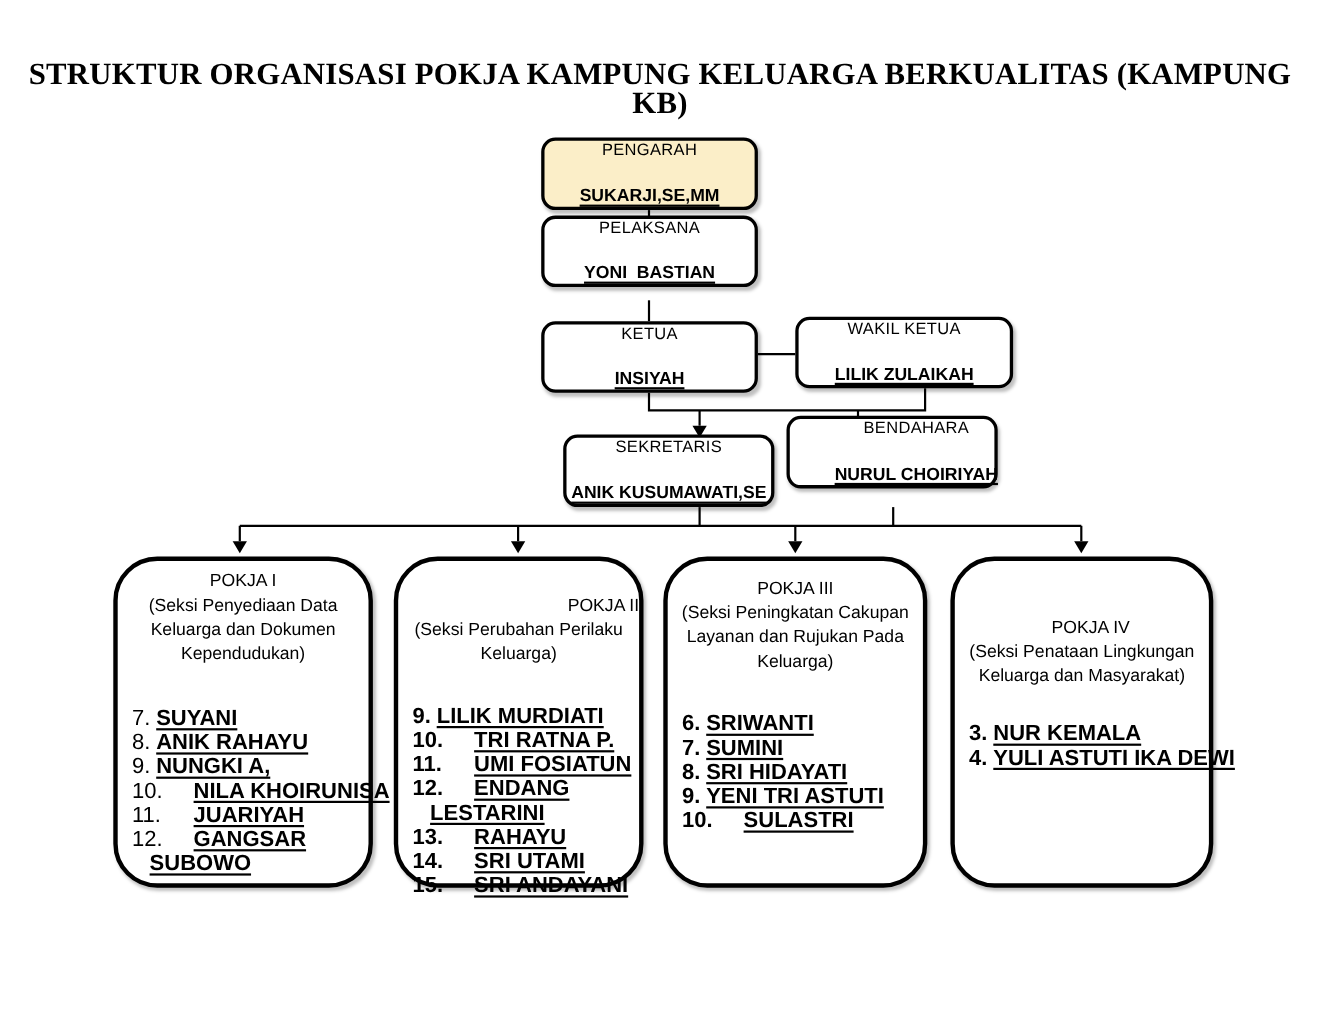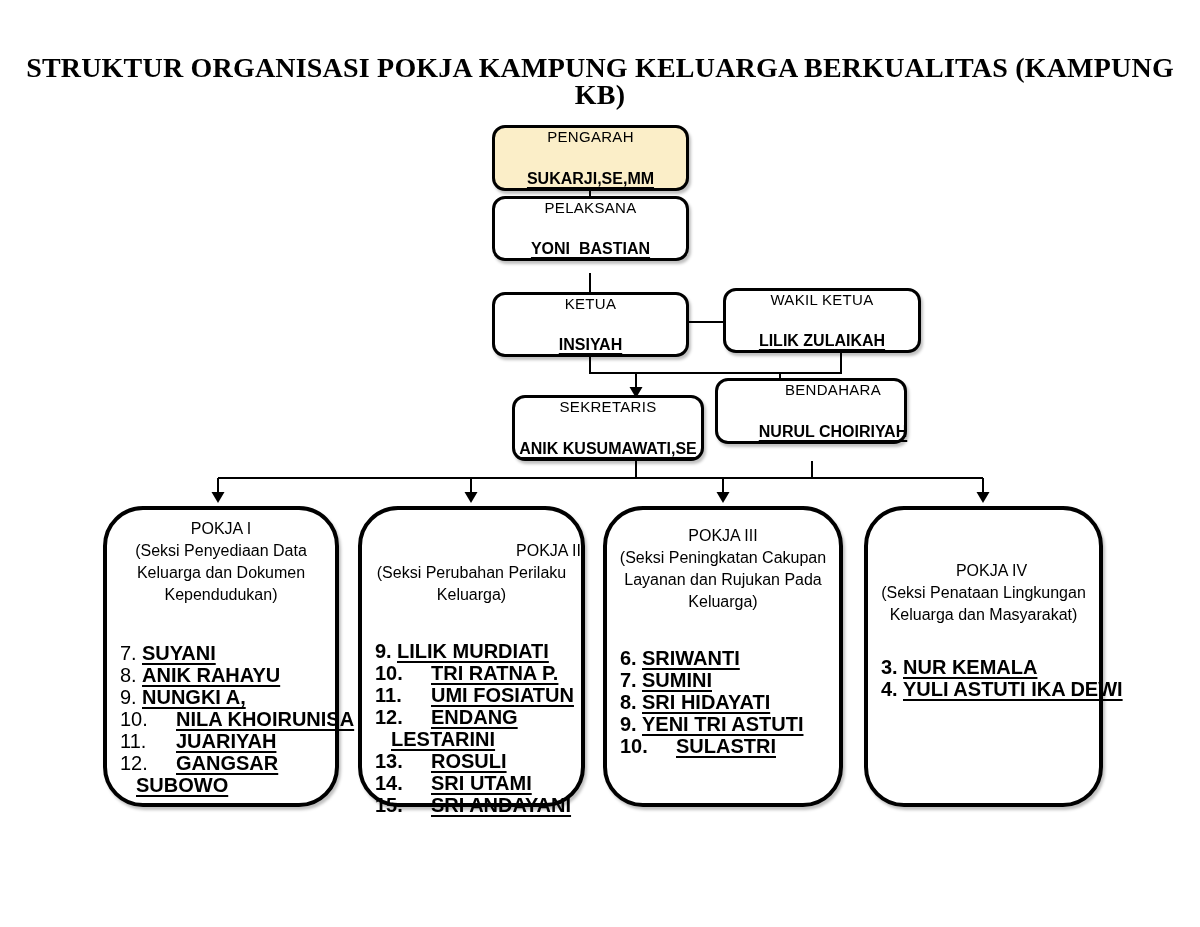--- a/index.html
+++ b/index.html
@@ -156,21 +156,21 @@
 
   <div class="pokja pokja-2">
     <div class="ptitle">POKJA II</div>
     <div class="psub">(Seksi Perubahan Perilaku Keluarga)</div>
     <div class="plist">
       <div class="prow"><span class="num">9.</span><span class="mname">LILIK MURDIATI</span></div>
       <div class="prow tab"><span class="num">10.</span><span class="mname">TRI RATNA P.</span></div>
       <div class="prow tab"><span class="num">11.</span><span class="mname">UMI FOSIATUN</span></div>
       <div class="prow tab"><span class="num">12.</span><span class="mname">ENDANG</span></div>
       <span class="pcont">LESTARINI</span>
-      <div class="prow tab"><span class="num">13.</span><span class="mname">ROSULI</span></div>
+      <div class="prow tab"><span class="num">13.</span><span class="mname">RAHAYU</span></div>
       <div class="prow tab"><span class="num">14.</span><span class="mname">SRI UTAMI</span></div>
       <div class="prow tab"><span class="num">15.</span><span class="mname">SRI ANDAYANI</span></div>
     </div>
   </div>
 
   <div class="pokja pokja-3">
     <div class="ptitle">POKJA III</div>
     <div class="psub">(Seksi Peningkatan Cakupan Layanan dan Rujukan Pada Keluarga)</div>
     <div class="plist">
       <div class="prow"><span class="num">6.</span><span class="mname">SRIWANTI</span></div>

